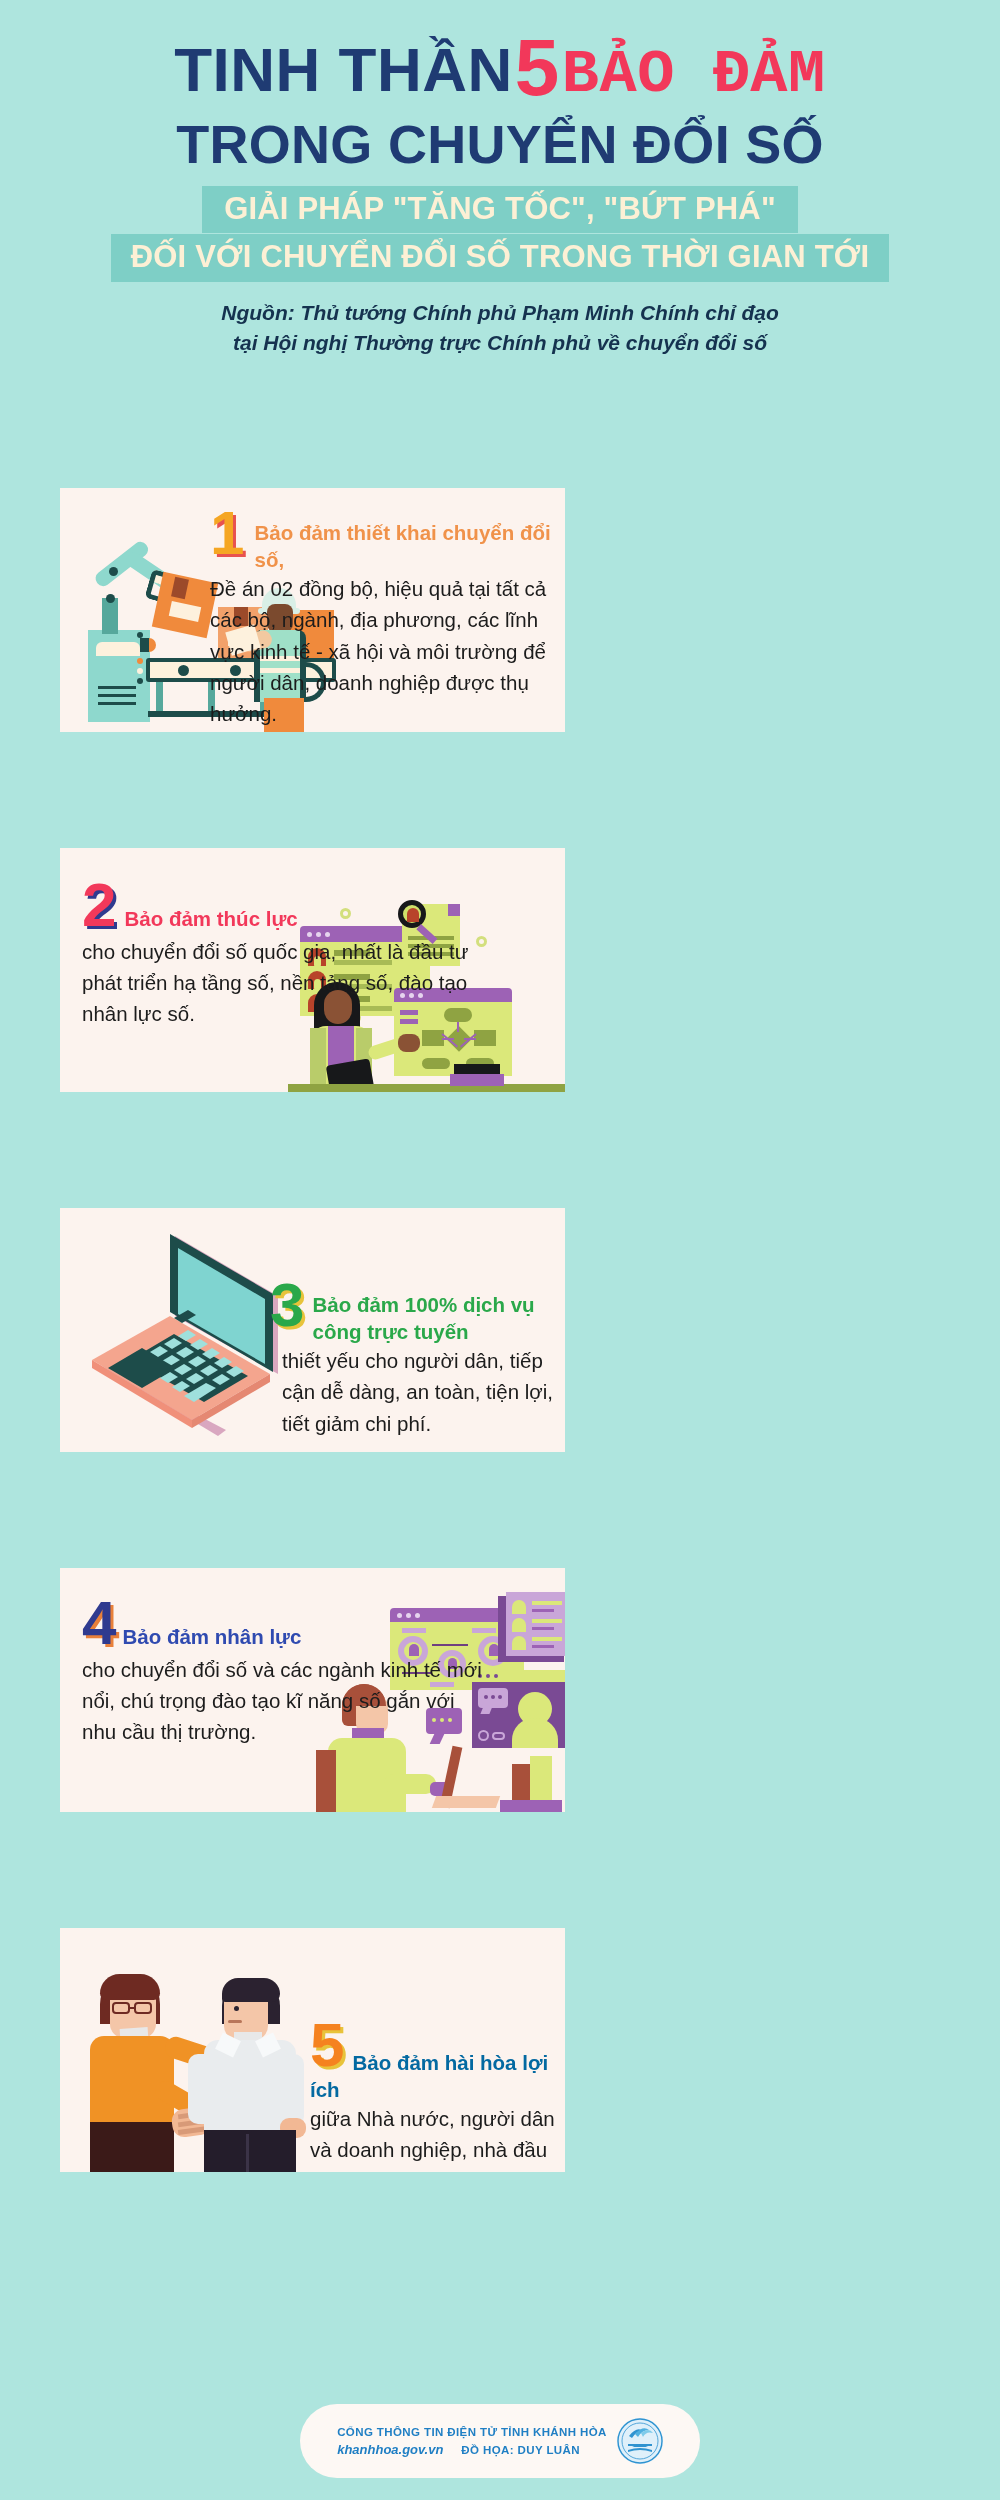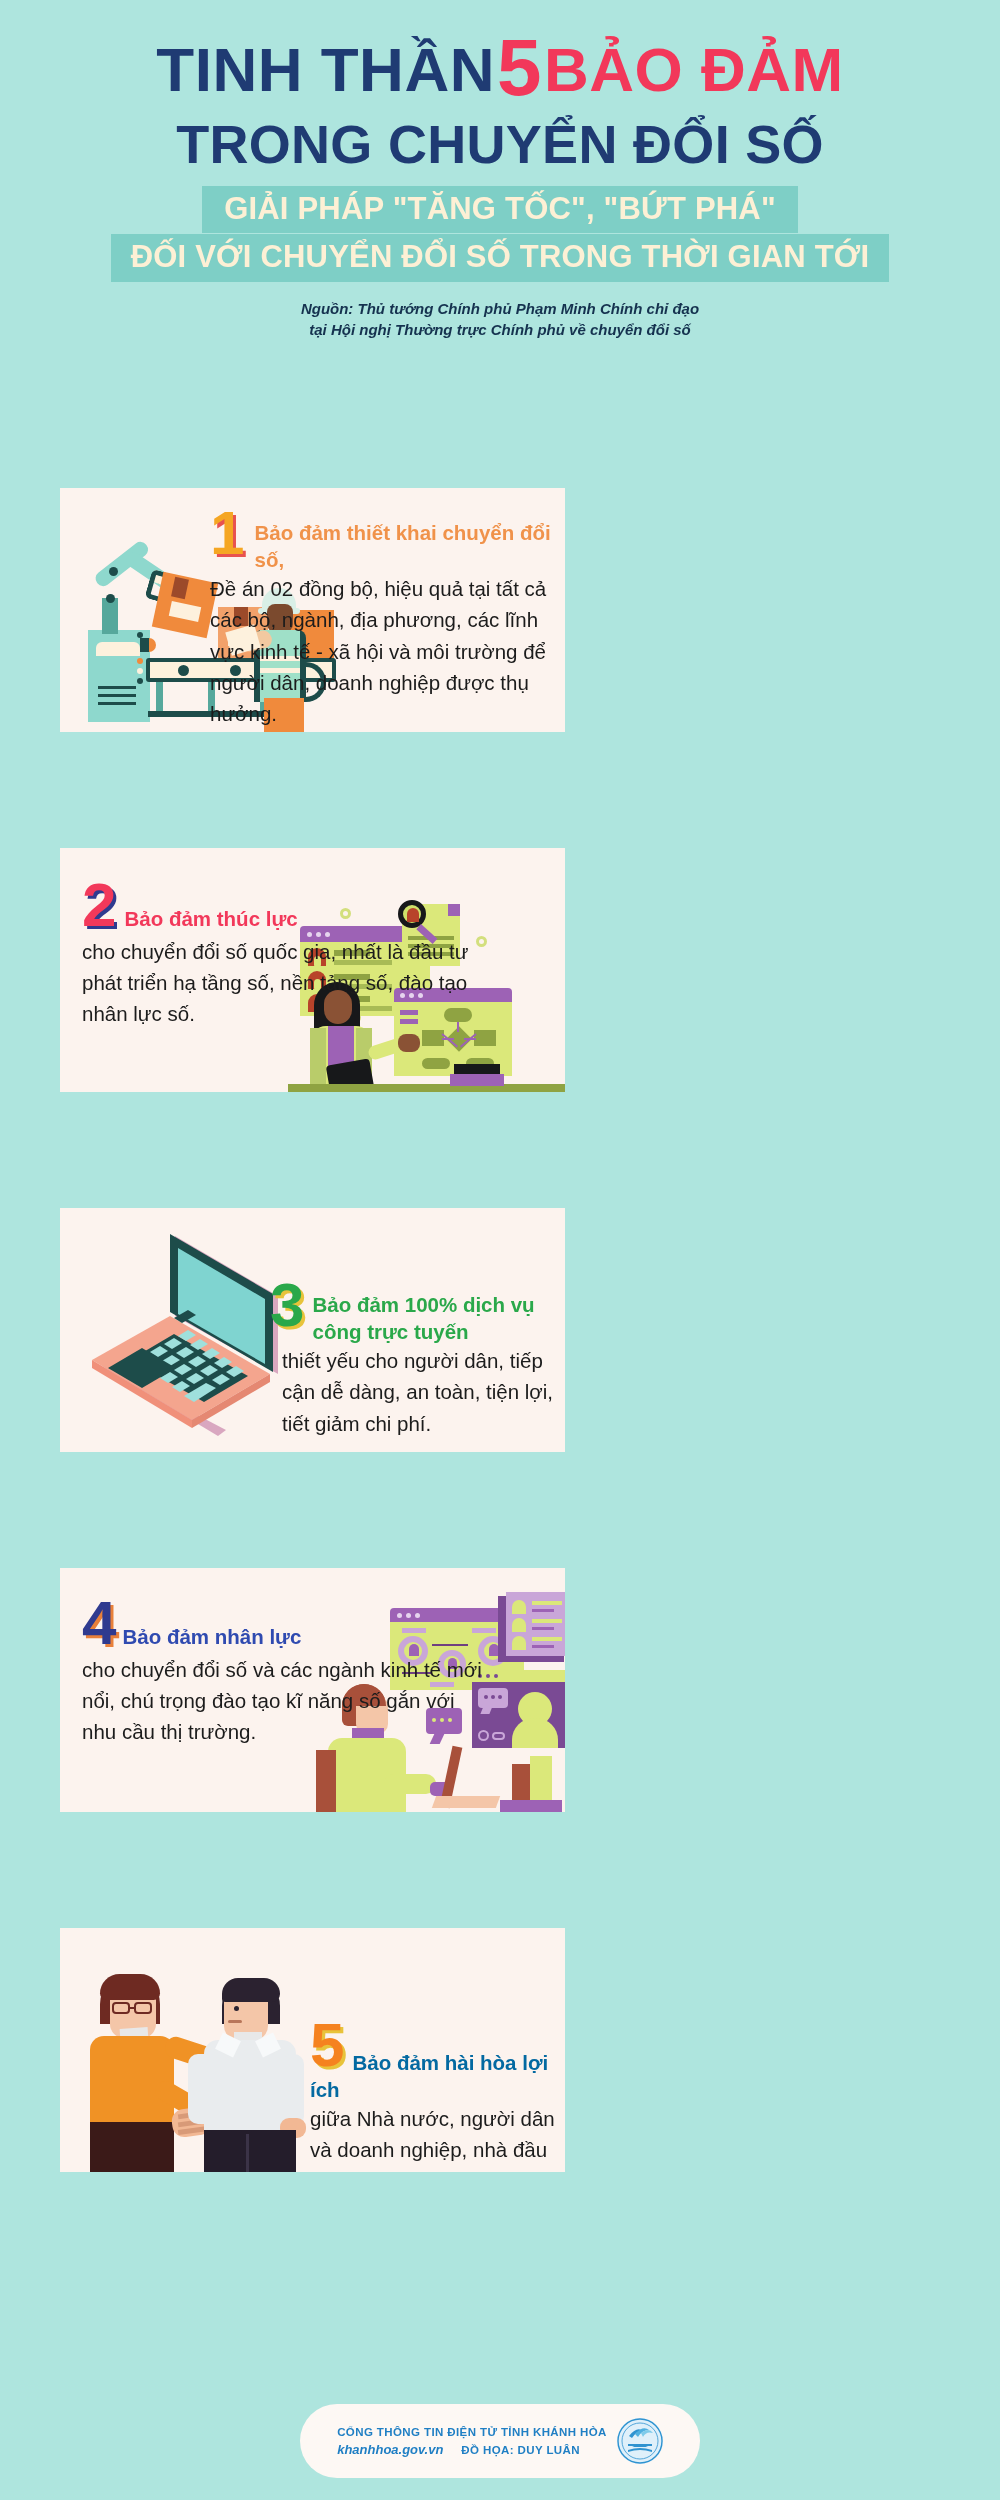--- a/index.html
+++ b/index.html
@@ -29,21 +29,21 @@
     color: #1f3b73;
     white-space: nowrap;
   }
   .title-line1 .num5 {
     color: #f2385a;
     font-size: 80px;
     font-weight: 900;
     vertical-align: -4px;
     padding: 0 2px;
   }
-  .title-line1 .red { color: #f2385a; font-weight: 900; }
+  .title-line1 .red { color: #f2385a; font-weight: 900; font-family: Liberation Mono, monospace; }
   .title-line2 {
     font-size: 54px;
     font-weight: 800;
     color: #1f3b73;
     line-height: 1.1;
     margin-top: 4px;
     letter-spacing: 0.3px;
     white-space: nowrap;
   }
 
@@ -57,21 +57,21 @@
     white-space: nowrap;
   }
   .banner1 { font-size: 31px; padding: 5px 22px 6px; }
   .banner2 { font-size: 31px; padding: 5px 20px 7px; margin-top: 1px; }
 
   .source {
     margin-top: 16px;
     color: #15324f;
     font-style: italic;
     font-weight: 700;
-    font-size: 15px;
+    font-size: 21px;
     line-height: 1.42;
   }
 
   
   .card {
     position: absolute;
     background: #fcf3ee;
     overflow: hidden;
   }
   .card-text {

